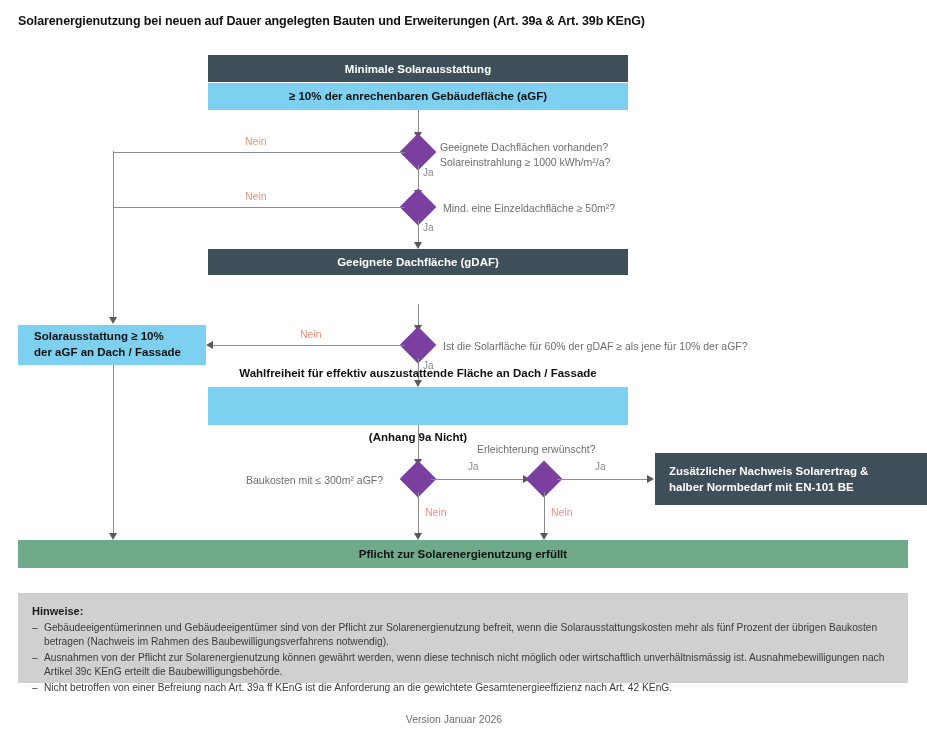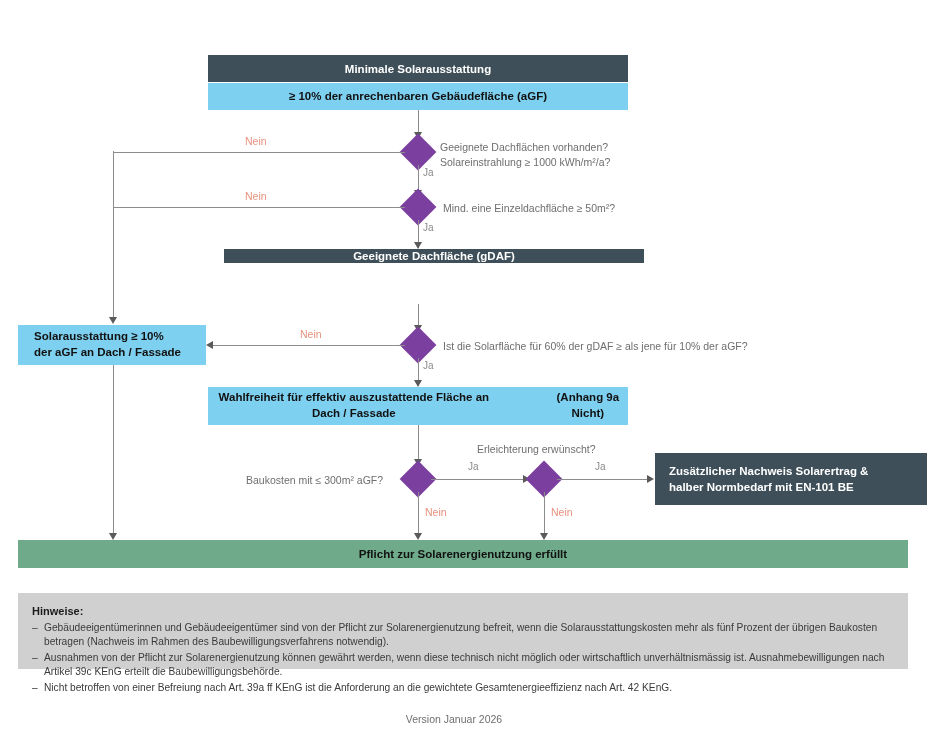--- a/index.html
+++ b/index.html
@@ -137,21 +137,21 @@
     font-size: 10.5px;
     line-height: 1.45;
     white-space: nowrap;
   }
 
   
   #notes {
     left: 18px;
     top: 593px;
     width: 890px;
-    height: 76px;
+    height: 90px;
     background: #d0d0d0;
     padding: 12px 14px 10px 14px;
   }
   #notes-title {
     font-size: 11px;
     font-weight: bold;
     color: #1a1a1a;
     margin-bottom: 4px;
   }
   .note-row {
@@ -175,20 +175,21 @@
     text-align: center;
     font-size: 10.5px;
     color: #6e6e6e;
   }
 </style>
 </head>
 <body>
 
 <div id="canvas">
 
+  <div class="abs" id="title">Solarenergienutzung bei neuen auf Dauer angelegten Bauten und Erweiterungen (Art. 39a &amp; Art. 39b KEnG)</div>
 
   <div class="abs hdr-dark" style="left:208px; top:55px; width:420px; height:27px;">Minimale Solarausstattung</div>
   <div class="abs box-blue" style="left:208px; top:83px; width:420px; height:27px;">≥ 10% der anrechenbaren Gebäudefläche (aGF)</div>
 
   <div class="abs line-v" style="left:417.5px; top:110px; height:24px;"></div>
   <div class="abs arrow-down" style="left:414px; top:132px;"></div>
 
   <div class="abs diamond-wrap" style="left:405px; top:139px;">
     <div class="diamond"></div>
   </div>
@@ -209,21 +210,21 @@
   </div>
   <div class="abs q-text" style="left:443px; top:201px;">Mind. eine Einzeldachfläche ≥ 50m²?</div>
 
   <div class="abs line-h" style="left:113px; top:206.5px; width:292px;"></div>
   <div class="abs lbl-nein" style="left:245px; top:190px;">Nein</div>
 
   <div class="abs line-v" style="left:417.5px; top:220px; height:28px;"></div>
   <div class="abs arrow-down" style="left:414px; top:242px;"></div>
   <div class="abs lbl-ja" style="left:423px; top:222px;">Ja</div>
 
-  <div class="abs hdr-dark" style="left:208px; top:249px; width:420px; height:14px;margin-left:16px;">Geeignete Dachfläche (gDAF)</div>
+  <div class="abs hdr-dark" style="left:208px; top:249px; width:420px; height:26px;">Geeignete Dachfläche (gDAF)</div>
 
   <div class="abs line-v" style="left:417.5px; top:304px; height:24px;"></div>
   <div class="abs arrow-down" style="left:414px; top:325px;"></div>
 
   <div class="abs diamond-wrap" style="left:405px; top:332px;">
     <div class="diamond"></div>
   </div>
   <div class="abs q-text" style="left:443px; top:339px;">Ist die Solarfläche für 60% der gDAF ≥ als jene für 10% der aGF?</div>
 
   <div class="abs line-h" style="left:213px; top:344.5px; width:192px;"></div>
@@ -237,21 +238,21 @@
 
   <div class="abs line-v" style="left:112.5px; top:151px; height:168px;"></div>
   <div class="abs arrow-down" style="left:109px; top:317px;"></div>
   <div class="abs line-v" style="left:112.5px; top:365px; height:170px;"></div>
   <div class="abs arrow-down" style="left:109px; top:533px;"></div>
 
   <div class="abs line-v" style="left:417.5px; top:358px; height:28px;"></div>
   <div class="abs arrow-down" style="left:414px; top:380px;"></div>
   <div class="abs lbl-ja" style="left:423px; top:360px;">Ja</div>
 
-  <div class="abs box-blue" style="left:208px; top:387px; width:420px; height:38px; flex-direction:row;gap:48px;">
+  <div class="abs box-blue" style="left:208px; top:387px; width:420px; height:38px; flex-direction:column;gap:48px;">
     <div>Wahlfreiheit für effektiv auszustattende Fläche an Dach / Fassade</div>
     <div>(Anhang 9a Nicht)</div>
   </div>
 
   <div class="abs line-v" style="left:417.5px; top:425px; height:38px;"></div>
   <div class="abs arrow-down" style="left:414px; top:459px;"></div>
 
   <div class="abs diamond-wrap" style="left:405px; top:466px;">
     <div class="diamond"></div>
   </div>

